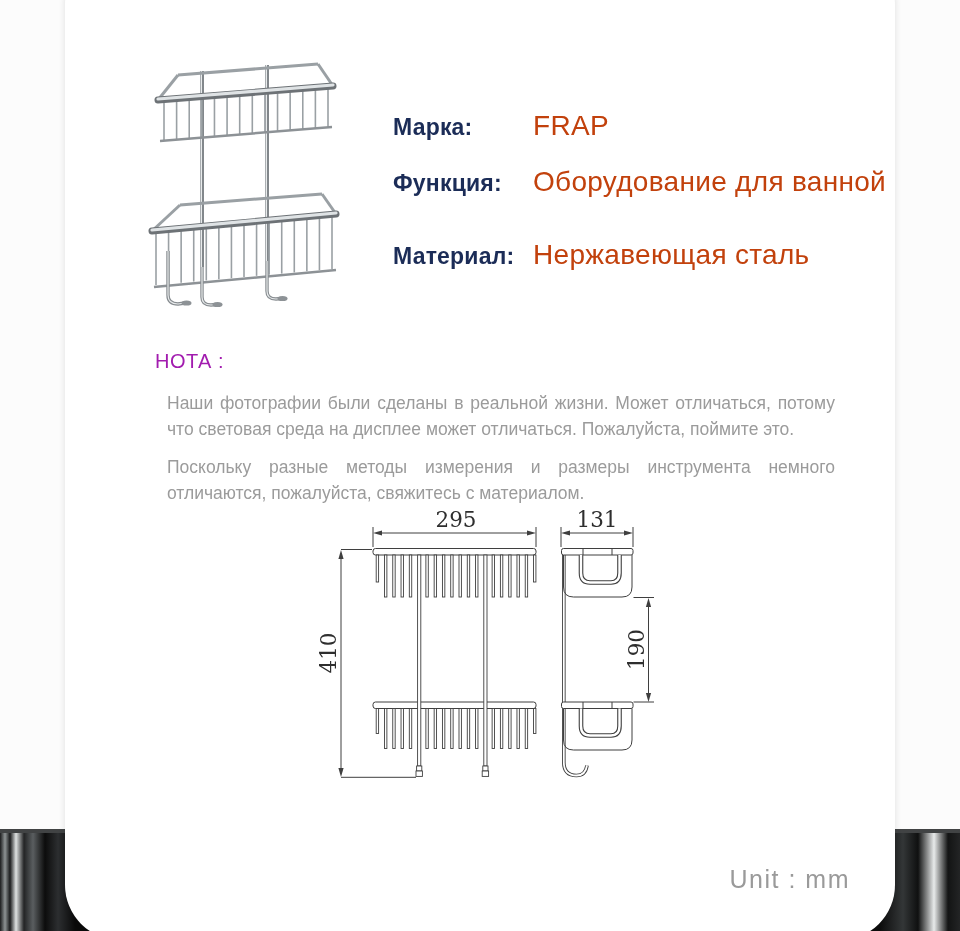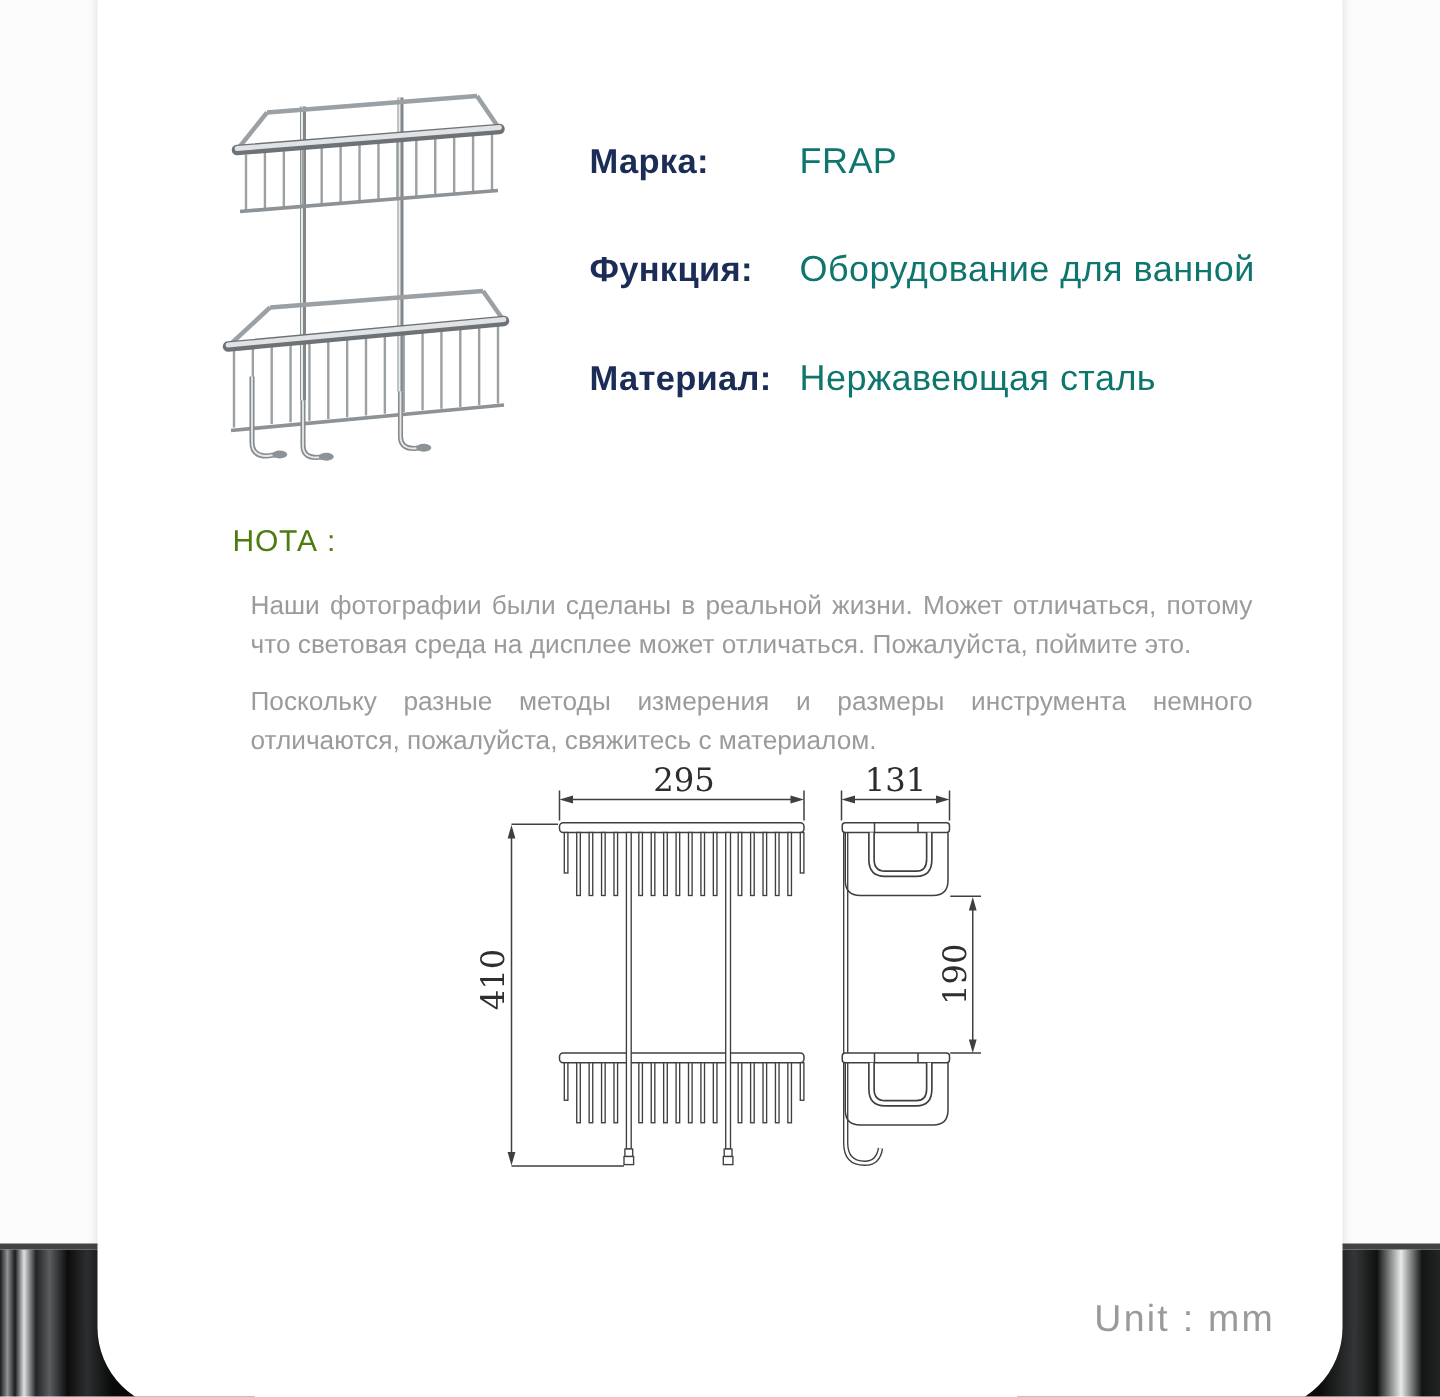--- a/index.html
+++ b/index.html
@@ -19,24 +19,24 @@
       #333637 903px,#0f1010 918px,#e8eaea 934px,#131414 948px,#232425 960px);
   }
   
   .card{
     position:absolute;left:65px;top:-50px;width:830px;height:990px;
     background:#ffffff;border-radius:55px;
     box-shadow:0 0 7px rgba(0,0,0,0.12);
   }
   .product-photo{position:absolute;left:75px;top:105px;}
   .spec-row{position:absolute;left:328px;display:flex;align-items:baseline;white-space:nowrap;}
-  .spec-row.r1{top:144px}.spec-row.r2{top:216px}.spec-row.r3{top:289px}
+  .spec-row.r1{top:160px}.spec-row.r2{top:216px}.spec-row.r3{top:289px}
   .spec-label{display:inline-block;width:140px;font-size:23px;font-weight:bold;color:#1b2c57;letter-spacing:0.2px;}
-  .spec-value{font-size:24px;color:#0f766e;letter-spacing:0.3px;}
-  .note-heading{position:absolute;left:90px;top:400px;font-size:20px;color:#4d7c0f;letter-spacing:0.5px;}
+  .spec-value{font-size:28px;color:#c2410c;letter-spacing:0.3px;}
+  .note-heading{position:absolute;left:90px;top:400px;font-size:20px;color:#a21caf;letter-spacing:0.5px;}
   .note-body{position:absolute;left:90px;top:428px;width:692px;font-size:17.5px;line-height:26px;color:#9b9b9b;text-align:justify;}
   .note-body p{margin:12px;}
   .dimension-drawing{position:absolute;left:248px;top:545px;}
   .dim-text{font-family:"DejaVu Serif","Liberation Serif",serif;font-size:21.5px;fill:#2e2e2e;}
   .unit-label{position:absolute;right:45px;top:915px;font-size:25px;color:#9a9a9a;letter-spacing:1.5px;}
 </style>
 </head>
 <body>
 
 <div class="photo-strip"></div>

